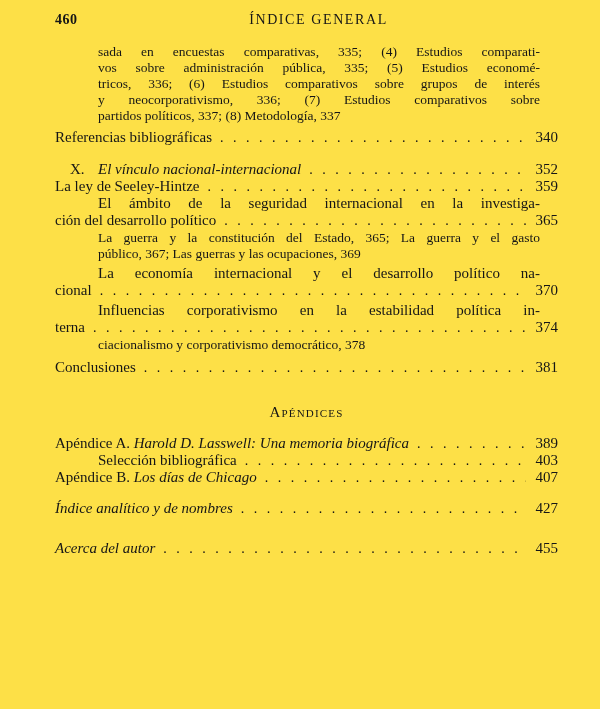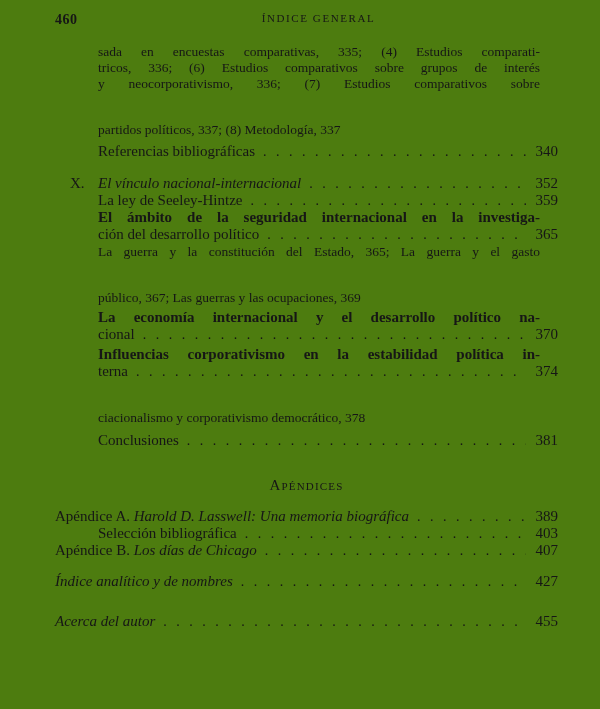--- a/index.html
+++ b/index.html
@@ -4,21 +4,21 @@
 <style>
   html, body {
     margin: 0;
     padding: 0;
     background: #fcfbfb;
   }
   .page {
     position: relative;
     width: 600px;
     height: 709px;
-    background: #4d7c0f;
+    background: #fde047;
     color: #161616;
     font-family: "Liberation Serif", "DejaVu Serif", serif;
     box-sizing: border-box;
     padding: 12px 42px 0 55px;
     overflow: hidden;
   }
   
   .header-row {
     position: relative;
     height: 18px;
@@ -29,45 +29,43 @@
     left: 0;
     top: 0;
     font-size: 14px;
     font-weight: 700;
     letter-spacing: 0.5px;
   }
   .running-head {
     display: block;
     text-align: center;
     transform: translateX(12px);
-    font-size: 11px;
+    font-size: 14px;
     letter-spacing: 1.6px;
     font-weight: 400;
   }
   
   .detail {
     margin: 0 18px 0 43px;
     font-size: 13.5px;
     line-height: 16px;
   }
   .detail .jline {
     text-align: justify;
     text-align-last: justify;
     white-space: normal;
   }
   .detail .lastline {
     text-align: left;
-    margin-top: 30px;
   }
   .continuation { margin-top: 14px; }
   
   .entryrow {
     display: flex;
     align-items: baseline;
-    margin-left: 43px;
     font-size: 15px;
     line-height: 17px;
   }
   .entryrow .label { white-space: nowrap; }
   .dots {
     flex: 1;
     overflow: hidden;
     white-space: nowrap;
     letter-spacing: 3px;
     margin: 0 4px 0 8px;
@@ -79,21 +77,20 @@
     white-space: nowrap;
     font-size: 15px;
   }
   
   .stretch {
     margin: 0 18px 0 43px;
     font-size: 15px;
     line-height: 17px;
     text-align: justify;
     text-align-last: justify;
-    font-weight: bold;
   }
   
   .chapterrow {
     display: flex;
     align-items: baseline;
     margin-left: 15px;
     font-size: 15px;
     line-height: 17px;
   }
   .chapterrow .chnum {
@@ -134,20 +131,21 @@
 
 <div class="page">
 
   <div class="header-row">
     <span class="folio">460</span>
     <span class="running-head">ÍNDICE GENERAL</span>
   </div>
 
   <div class="detail continuation">
     <div class="jline">sada en encuestas comparativas, 335; (4) Estudios comparati-</div>
+    <div class="jline">vos sobre administración pública, 335; (5) Estudios economé-</div>
     <div class="jline">tricos, 336; (6) Estudios comparativos sobre grupos de interés</div>
     <div class="jline">y neocorporativismo, 336; (7) Estudios comparativos sobre</div>
     <div class="lastline">partidos políticos, 337; (8) Metodología, 337</div>
   </div>
 
   <div class="entryrow mt-ref">
     <span class="label">Referencias bibliográficas</span>
     <span class="dots">. . . . . . . . . . . . . . . . . . . . . . . . . . . . . . . . . . . . . . . . . . . . . . . . . . . . . . . . . . . . </span>
     <span class="pnum">340</span>
   </div>

